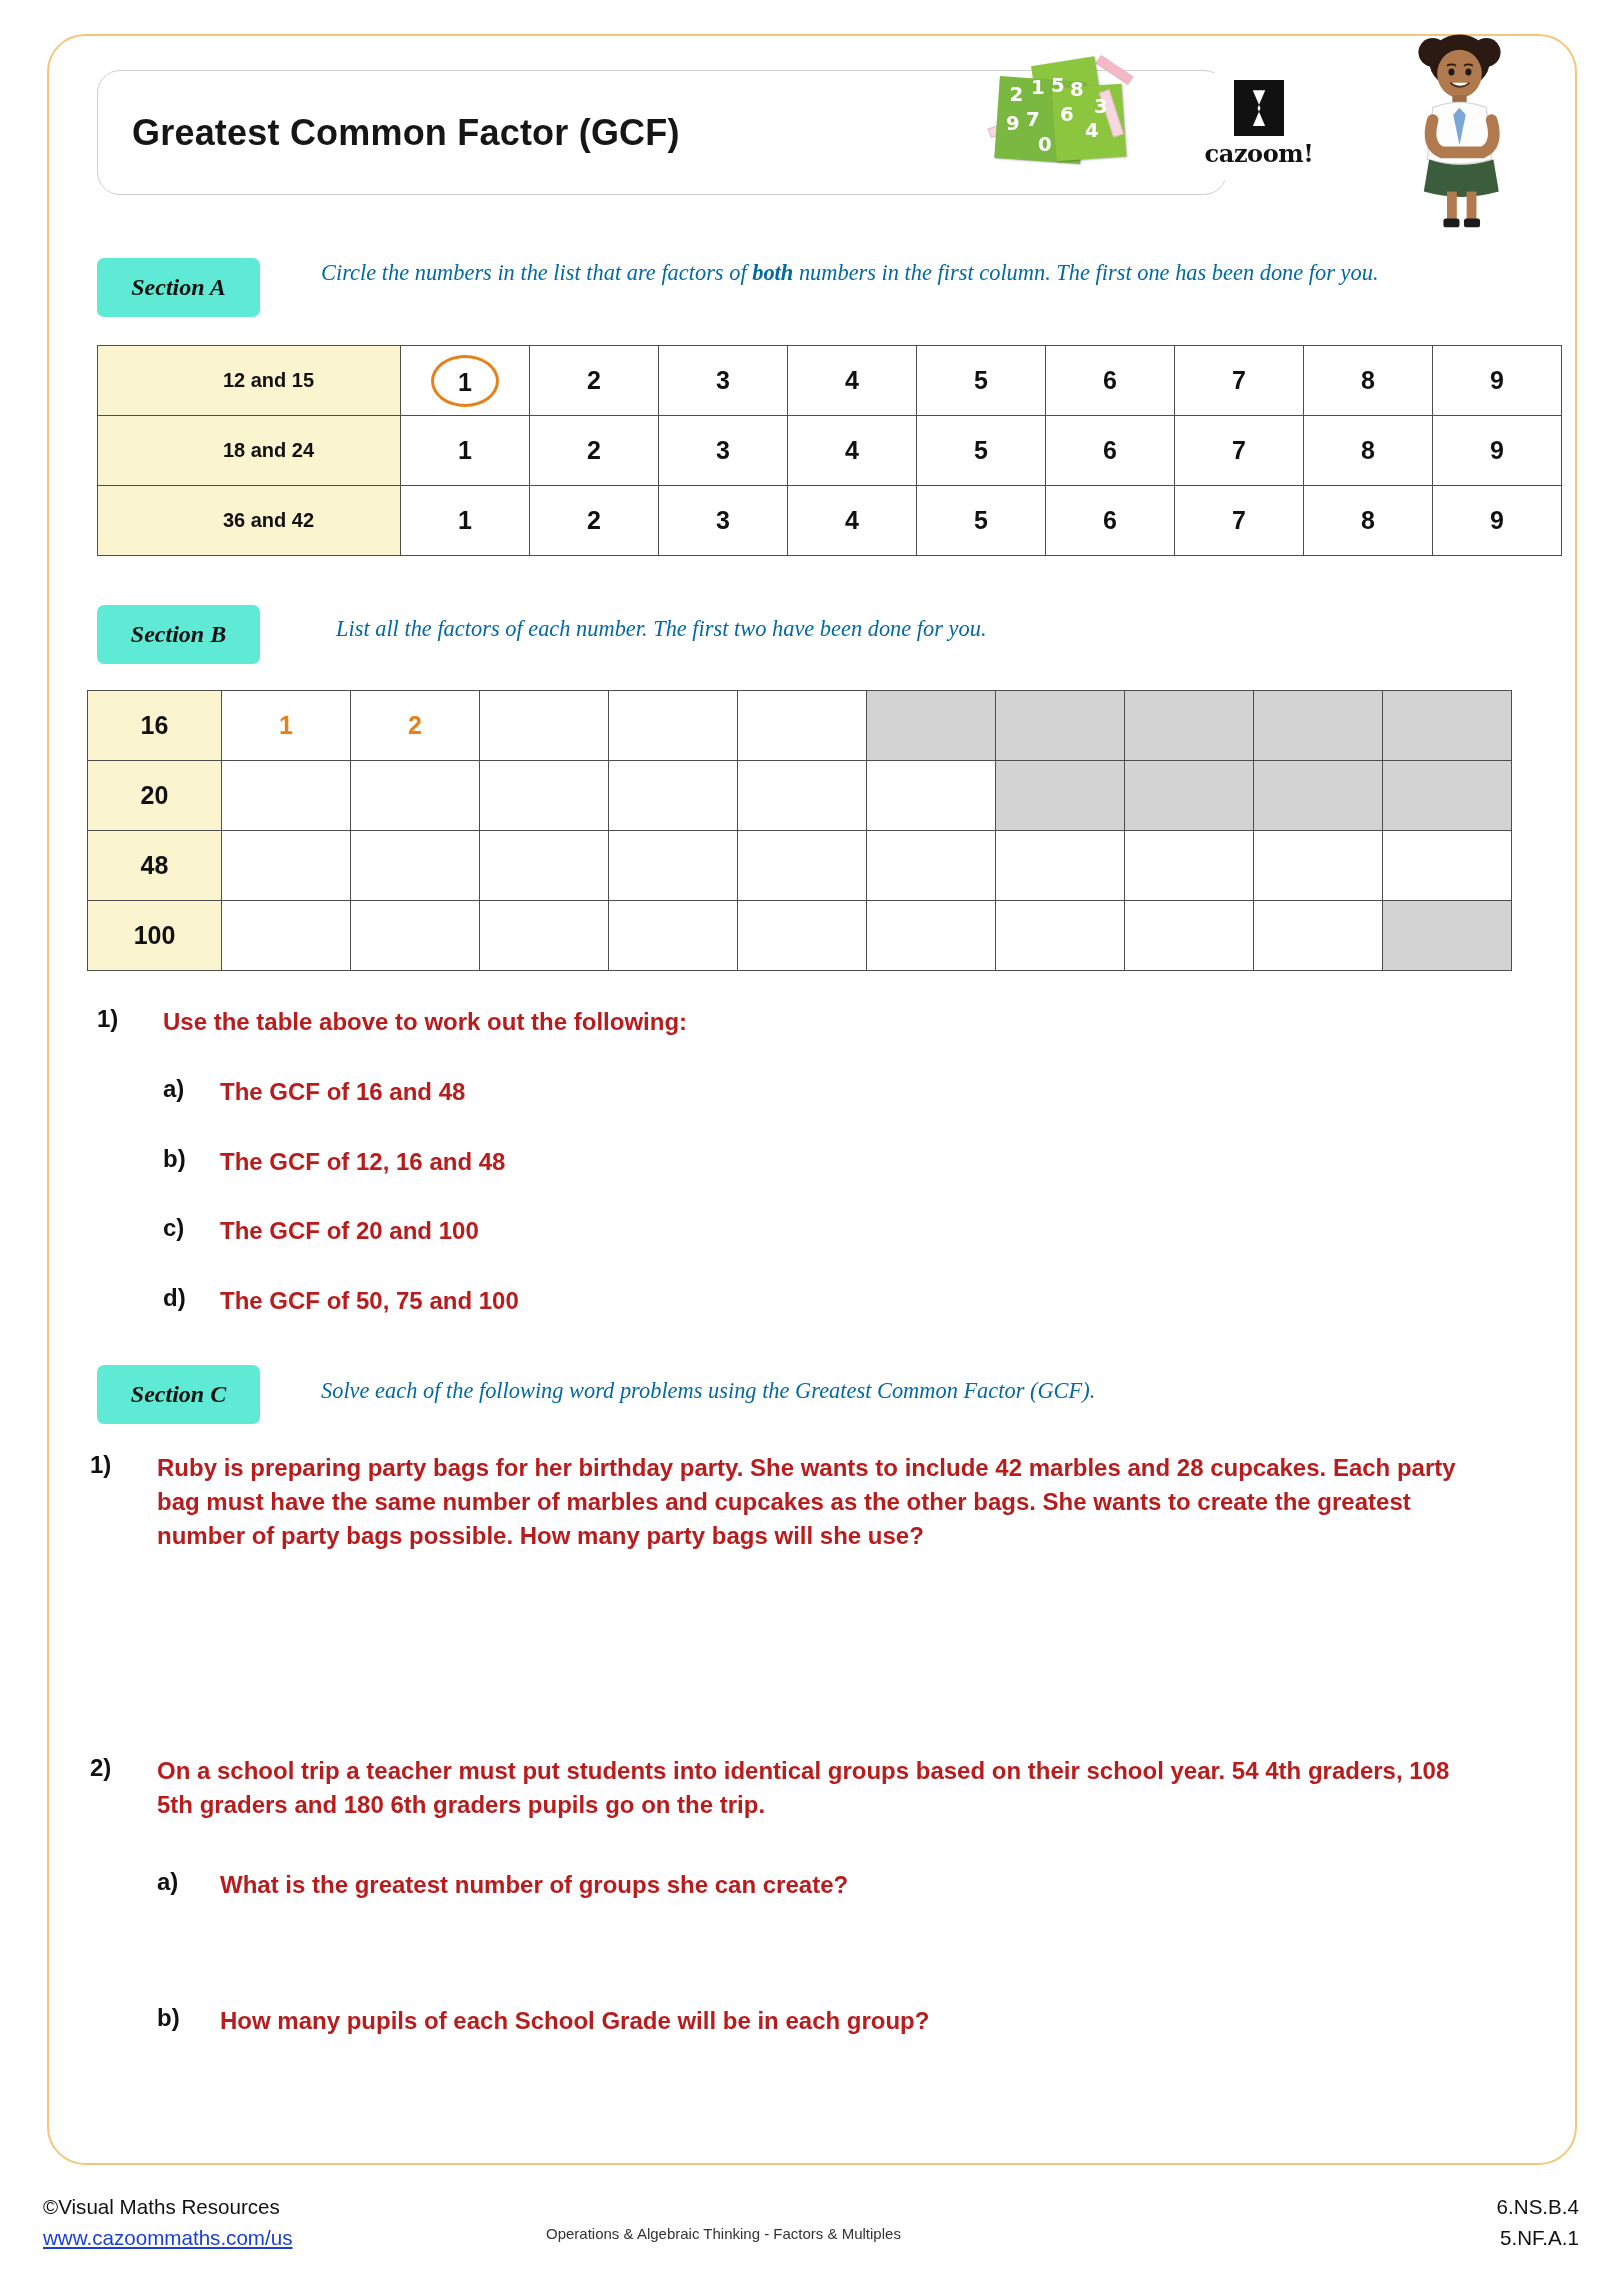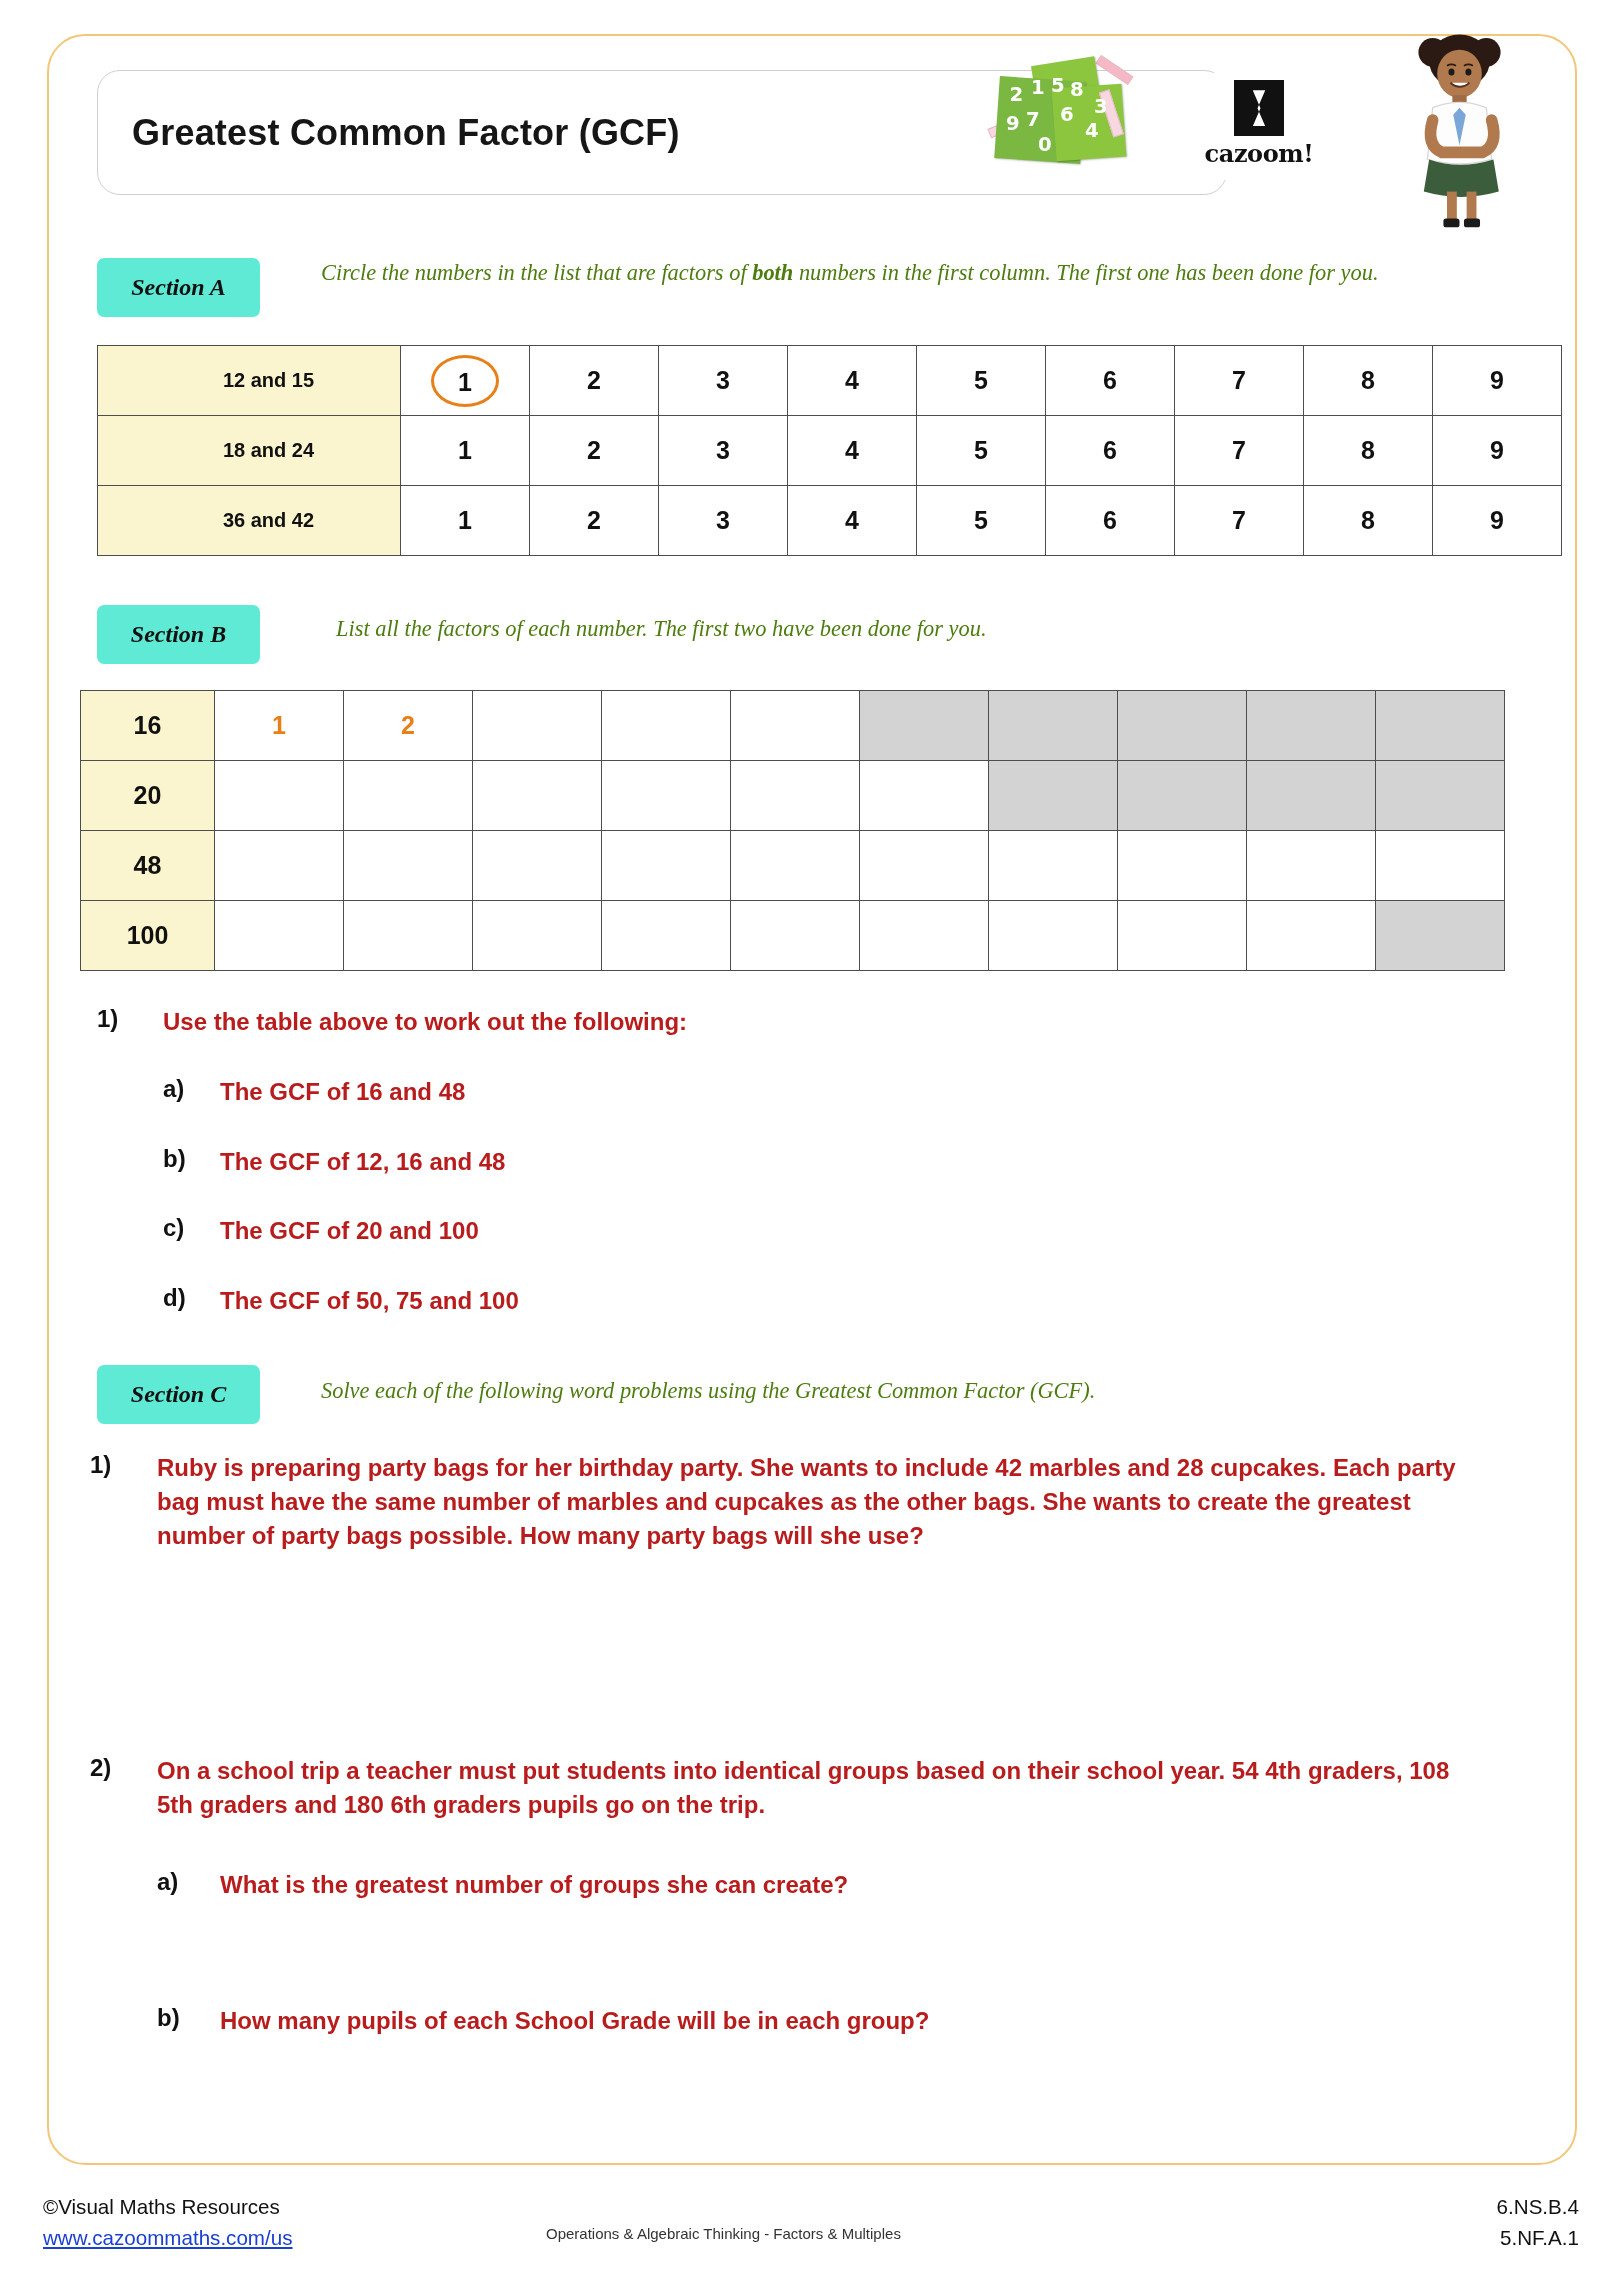--- a/index.html
+++ b/index.html
@@ -124,21 +124,21 @@
     font-size: 24px;
     color: #111111;
     display: flex; align-items: center; justify-content: center;
   }
   .sec-instr {
     position: absolute;
     font-family: "Liberation Serif", serif;
     font-style: italic;
     font-size: 22.4px;
     line-height: 1.35;
-    color: #4d7c0f;
+    color: #0369a1;
   }
   .sec-instr b { font-weight: bold; }
 
   
   table { border-collapse: collapse; position: absolute; }
   .tblA { left: 97px; top: 345px; }
   .tblA td {
     border: 1.8px solid #4d4d4d;
     height: 70px;
     text-align: center;
@@ -156,21 +156,21 @@
   .tblA td.num { width: 129px; }
 
   .circle-1 {
     display: inline-block;
     width: 68px; height: 52px;
     line-height: 48px;
     border: 3.6px solid #e8801a;
     border-radius: 50%;
   }
 
-  .tblB { left: 80px; top: 690px; }
+  .tblB { left: 87px; top: 690px; }
   .tblB td {
     border: 1.8px solid #4d4d4d;
     height: 70px;
     text-align: center;
     vertical-align: middle;
     font-size: 25px;
     font-weight: bold;
     color: #111111;
   }
   .tblB td.lbl { width: 134px; background: #fbf5cf; }

